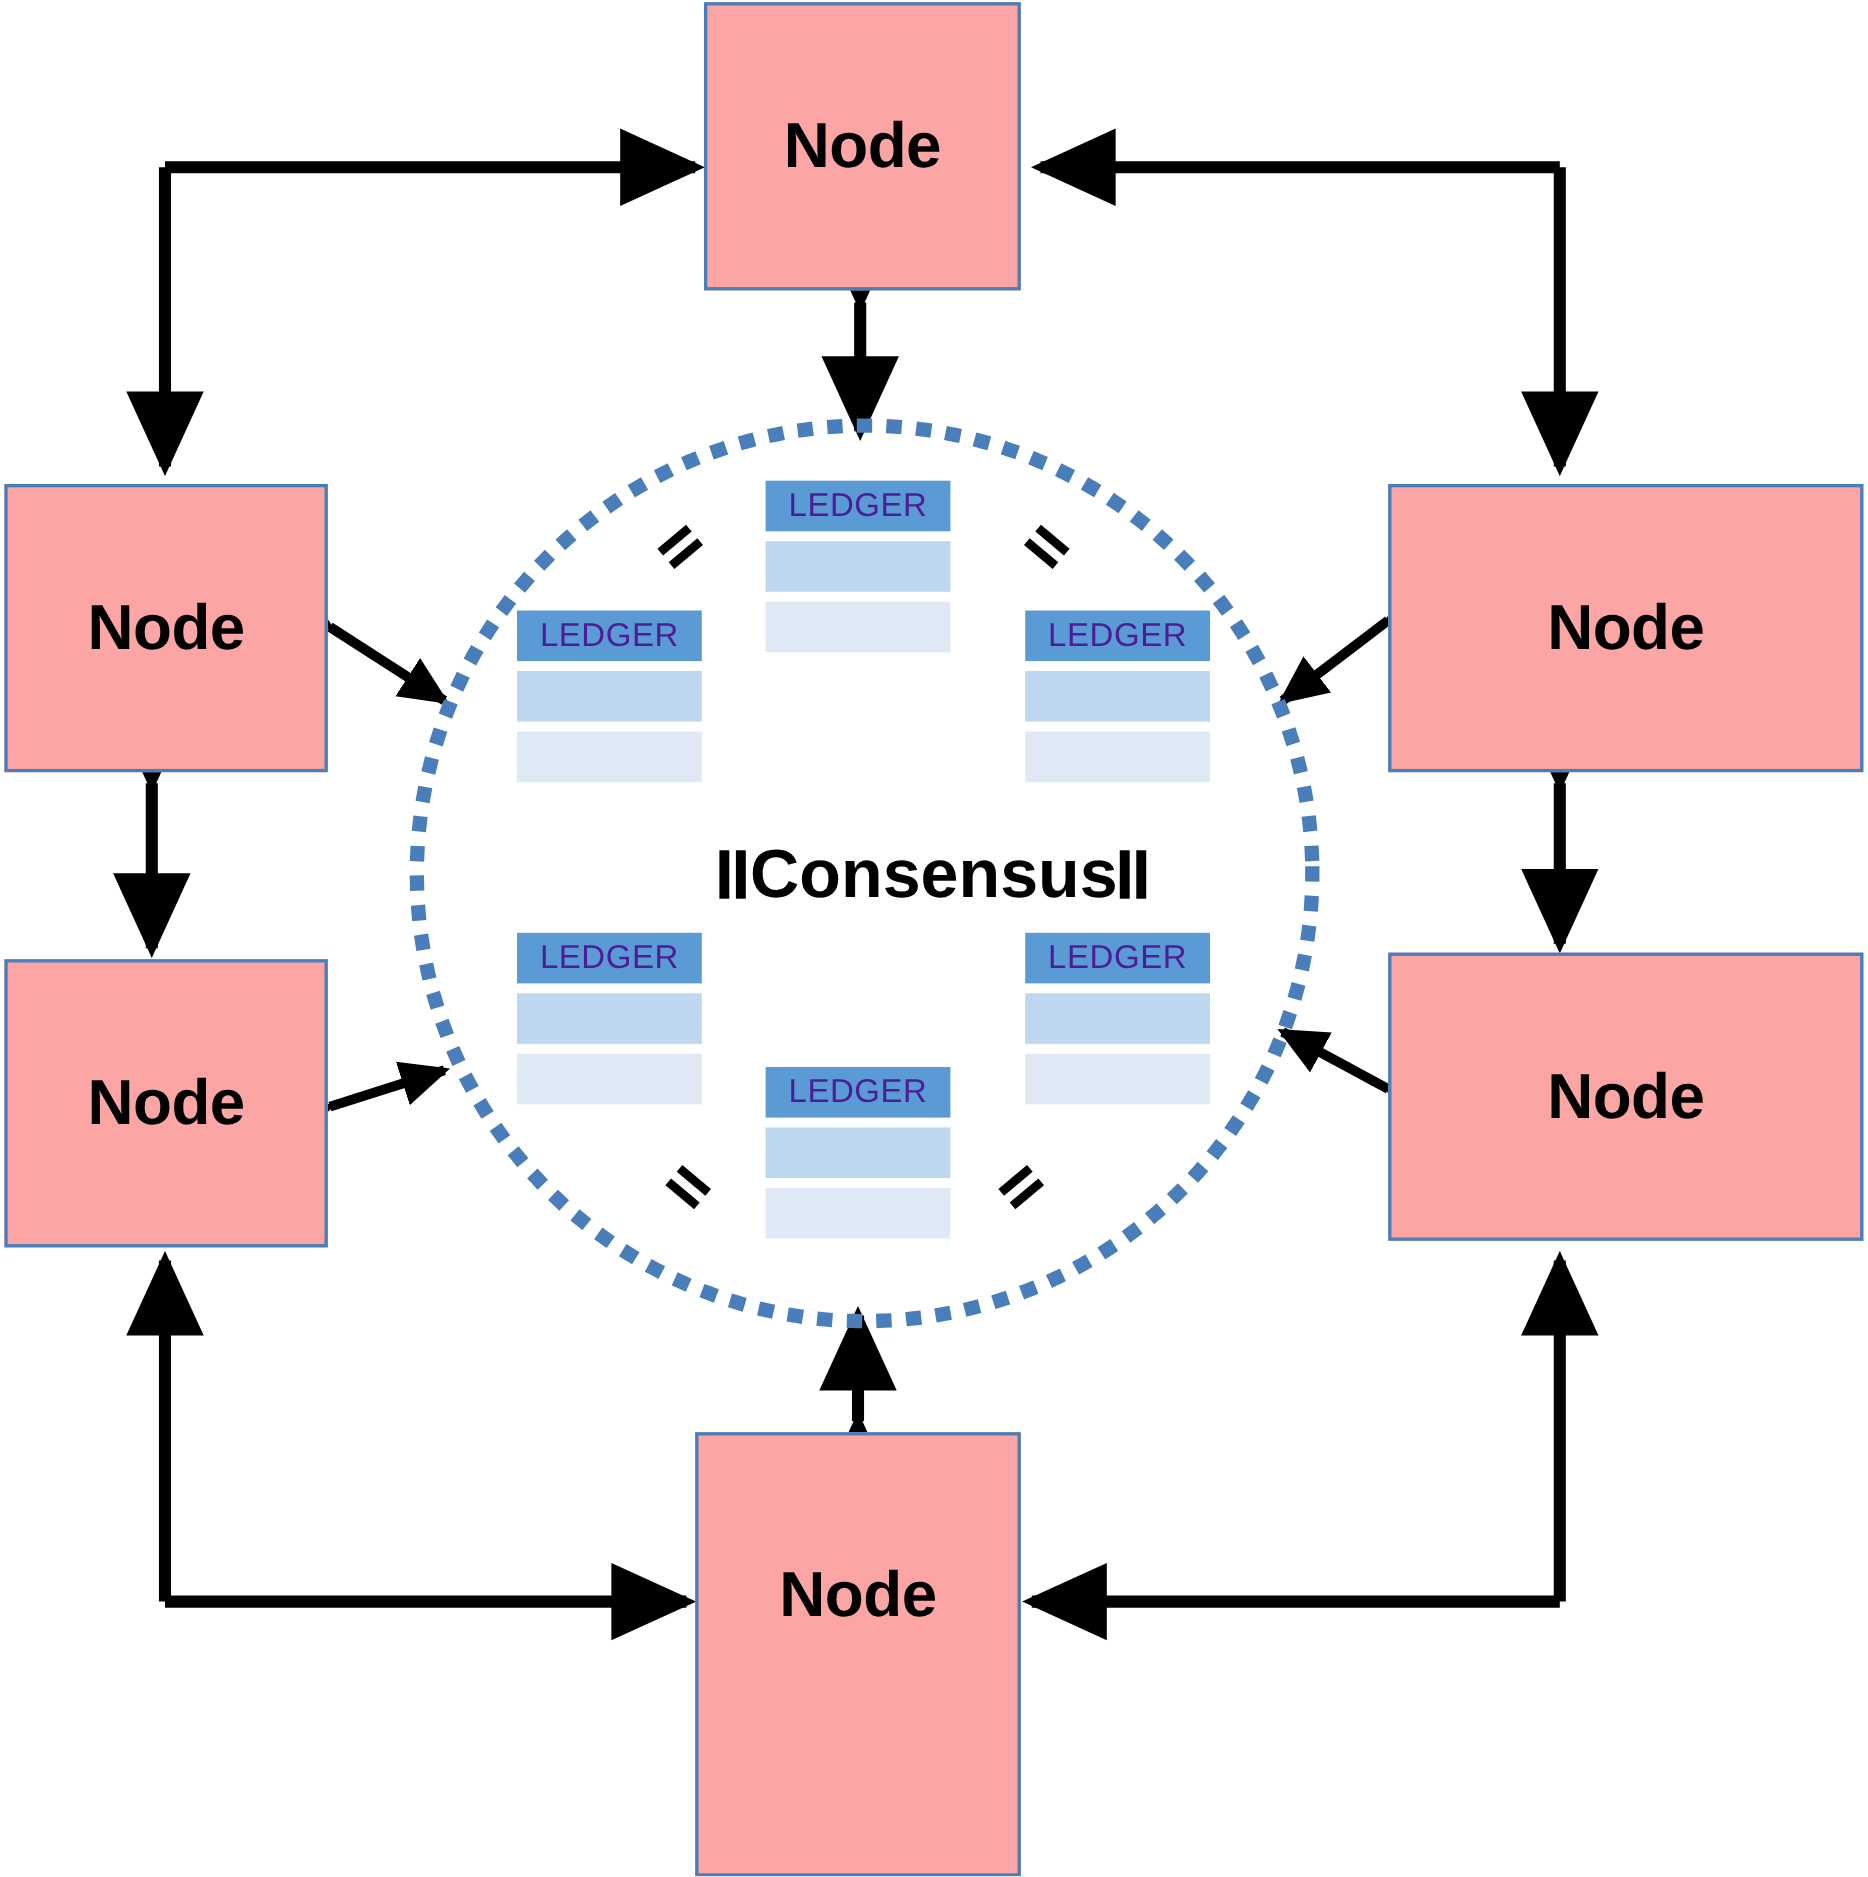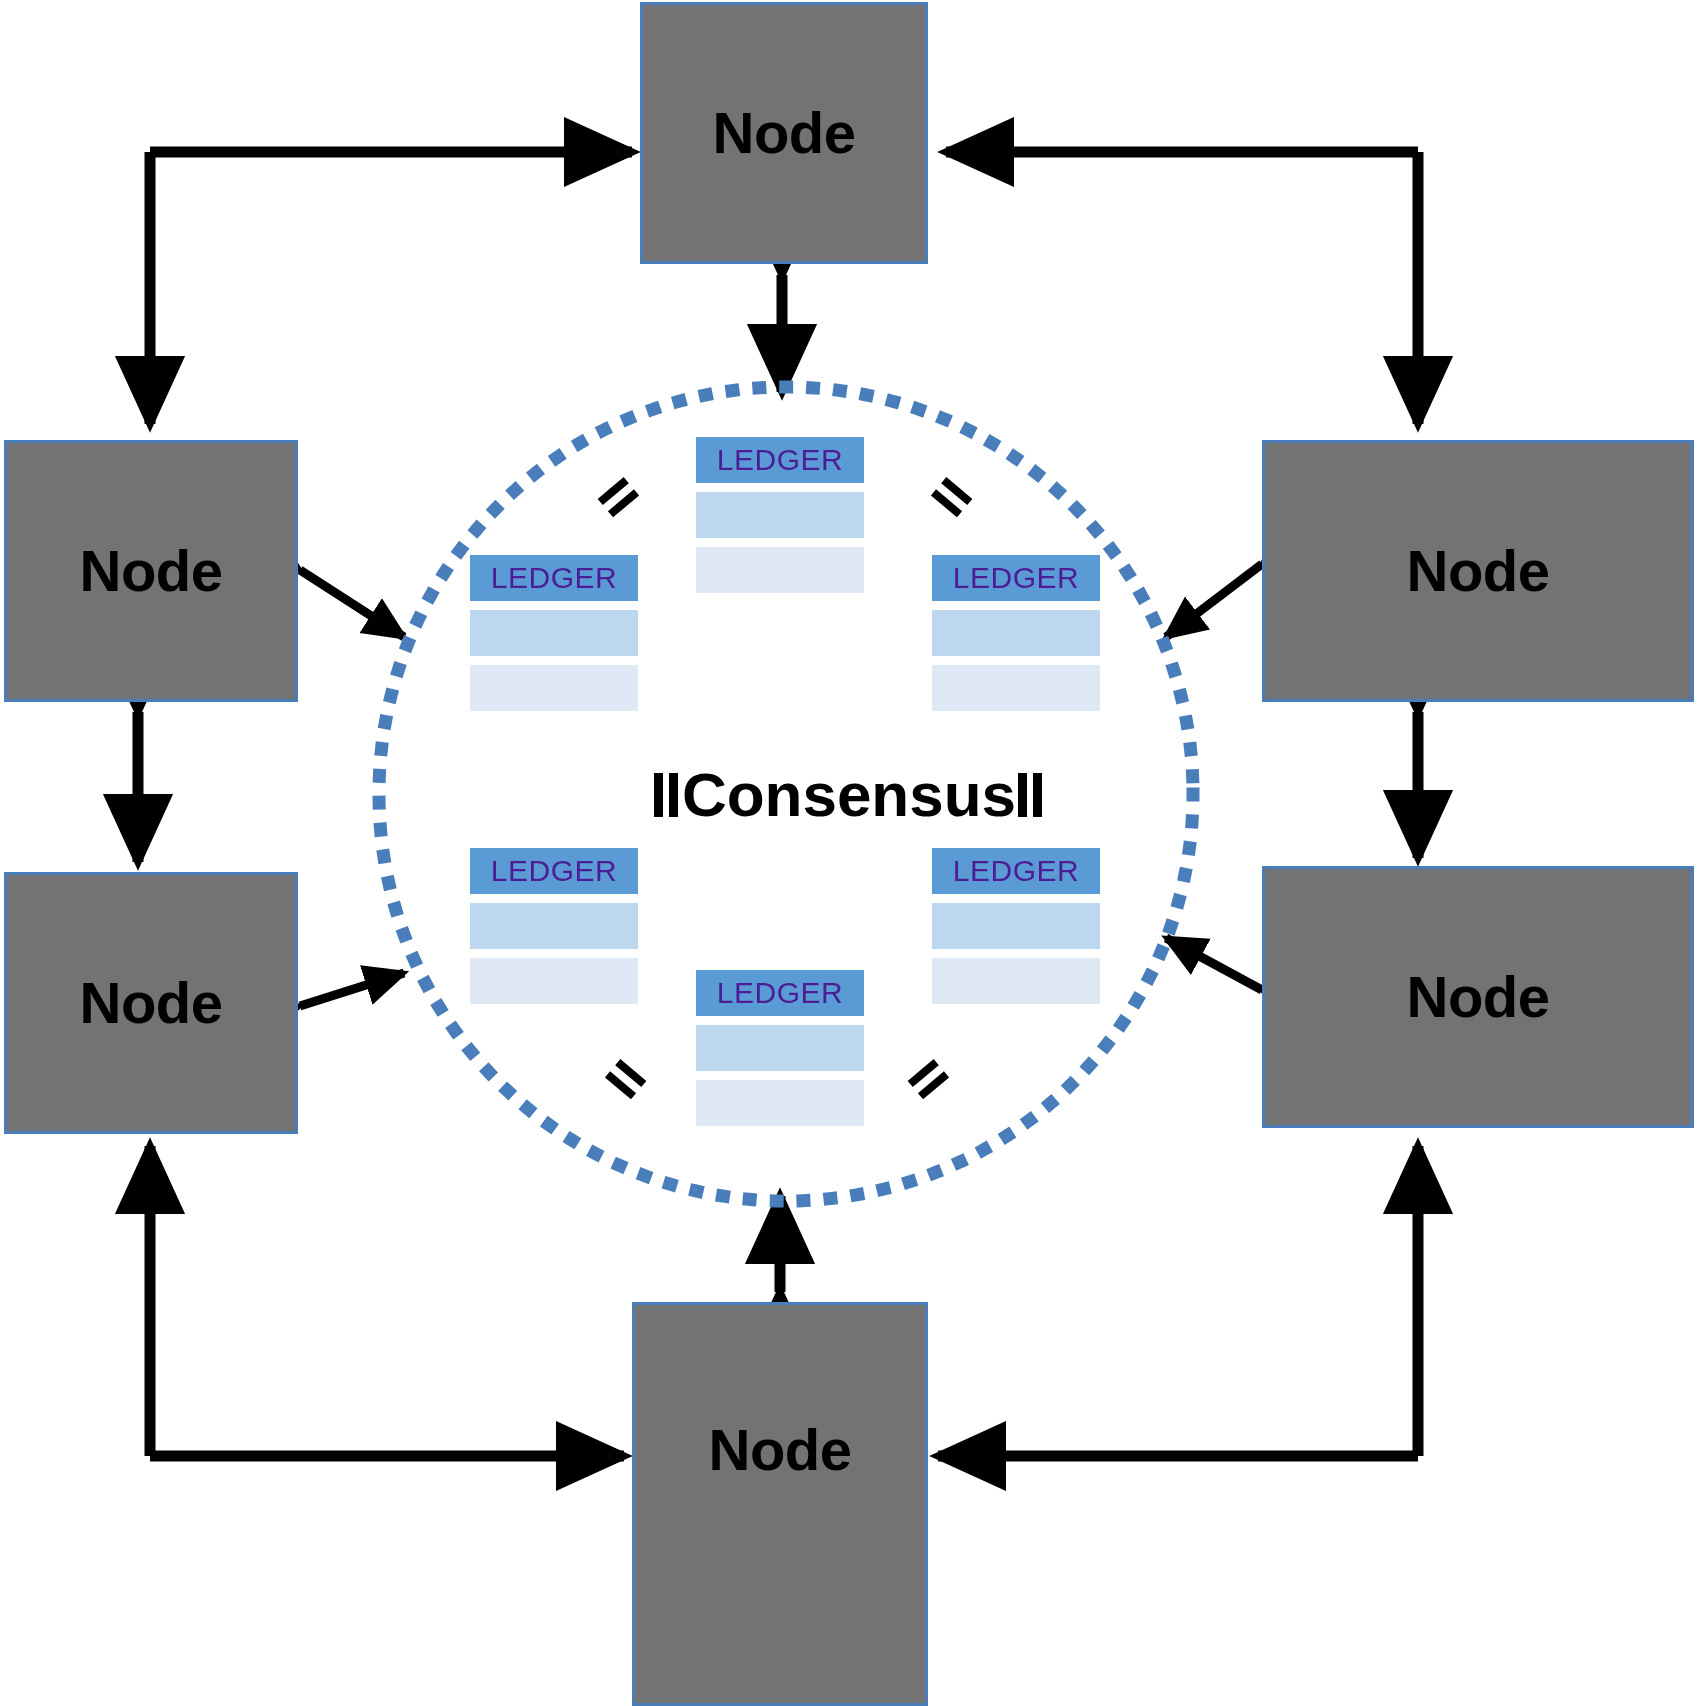--- a/index.html
+++ b/index.html
@@ -14,21 +14,21 @@
   #canvas {
     position: relative;
     width: 1698px;
     height: 1706px;
     background: #ffffff;
     overflow: hidden;
   }
   
   .node-box {
     position: absolute;
-    background: #737373;
+    background: #fca5a5;
     border: 3px solid #4a7ebb;
     box-sizing: border-box;
     display: flex;
     align-items: center;
     justify-content: center;
   }
   .node-label {
     font-family: "Liberation Sans", sans-serif;
     font-weight: bold;
     font-size: 58px;

